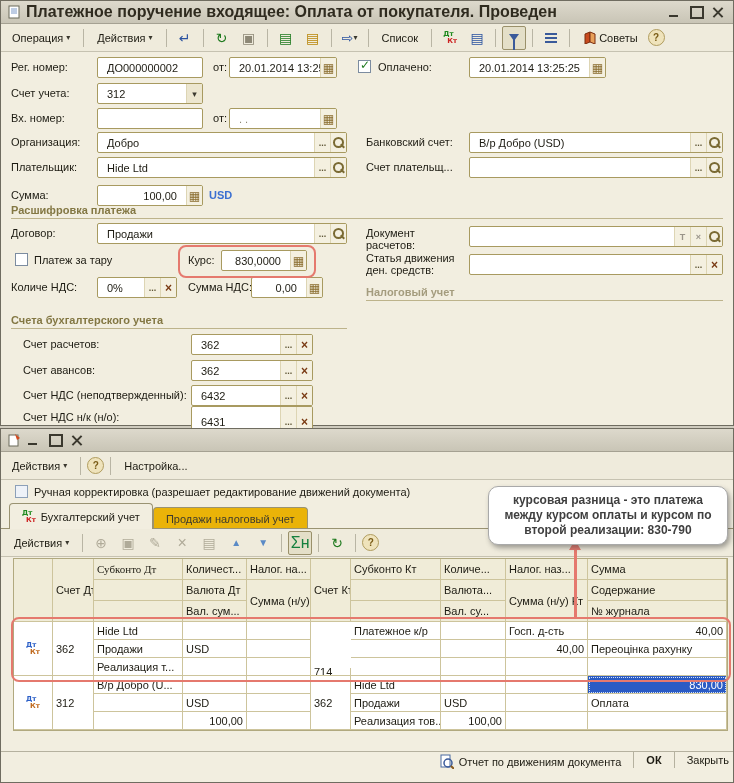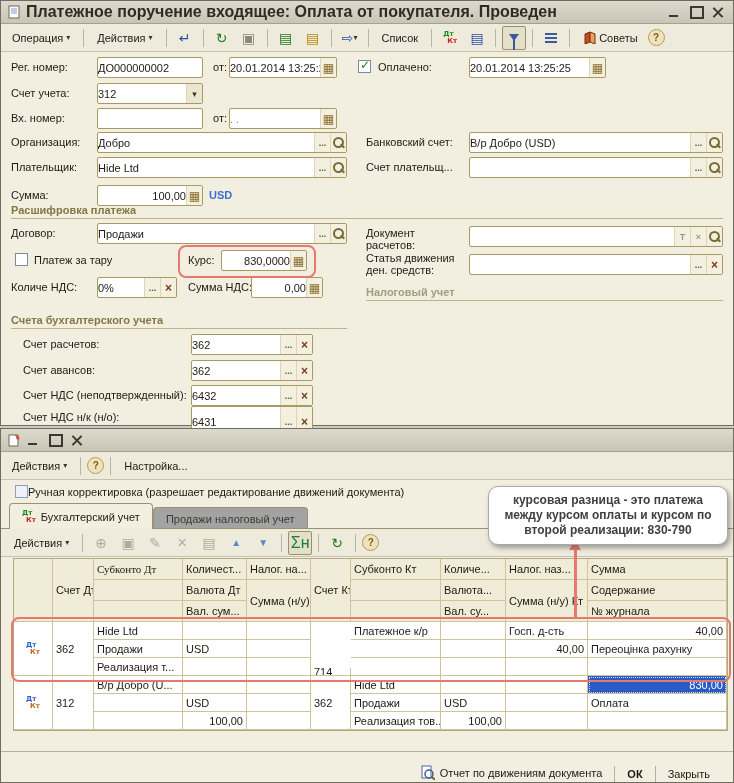--- a/index.html
+++ b/index.html
@@ -24,64 +24,64 @@
         border:1px solid transparent;border-radius:2px;font-size:14px}
   .ibtn.pressed{background:#e4dfc8;border-color:#9a906a}
   .sep{width:1px;height:18px;background:#b9b5a4;margin:0 3px}
   .caret{font-size:8px;color:#3a382e}
   .dis{color:#b0ab99 !important}
   .blue{color:#2a52a0}.green{color:#1e7a1e}.gold{color:#b8860b}.gray{color:#8d8876}
   
   .lbl{position:absolute;white-space:nowrap}
   .fld{position:absolute;height:21px;background:#fff;border:1px solid #a89a60;border-radius:2px;
        display:flex;align-items:center;box-sizing:border-box;overflow:hidden}
-  .fval{flex:1;padding:0 0;white-space:nowrap;overflow:hidden}
+  .fval{flex:1;padding:0 9px;white-space:nowrap;overflow:hidden}
   .fval.r{text-align:right}
   .ph{color:#8d8876}
   .fbtn{width:15px;align-self:stretch;display:flex;align-items:center;justify-content:center;
         border-left:1px solid #ddd5b4;background:#f4f0e0;cursor:pointer;font-size:9px;color:#5f5636;font-weight:bold}
   .fbtn.cal{font-size:12px;color:#8a6d2f}
   .fbtn.clr{font-size:12px;color:#7a3b14}
   .fbtn.drop{font-size:9px;color:#3a382e;background:#ece6cf}
   .fbtn.tg{color:#9a958a}
   .mag{position:relative;width:13px;height:13px;display:inline-block}
   .mag::before{content:"";position:absolute;left:1px;top:1px;width:7px;height:7px;border:2px solid #7a6a33;border-radius:50%}
   .mag::after{content:"";position:absolute;left:8px;top:9px;width:5px;height:2px;background:#7a6a33;transform:rotate(45deg)}
   .cb{width:13px;height:13px;background:#fff;border:1px solid #7c8ca0;display:inline-block;position:relative;
       box-sizing:border-box;cursor:pointer}
   .cb .ck{position:absolute;left:1px;top:-3px;color:#1e7a1e;font-weight:bold;font-size:12px}
   .sect{position:absolute;font-weight:bold;color:#837743;border-bottom:1px solid #bdb38b;padding-bottom:2px}
   .sect.dim{color:#a49c7e}
   .usd{position:absolute;color:#3b6fd1;font-weight:bold}
   
-  .chkrow{position:absolute;left:14px;top:56px;display:flex;align-items:center;}
+  .chkrow{position:absolute;left:14px;top:56px;display:flex;align-items:center;gap:6px}
   .tabs{position:absolute;left:8px;top:75px;display:flex;align-items:flex-end;height:25px}
   .tab{height:24px;display:flex;align-items:center;gap:5px;padding:0 12px;border:1px solid #9a9372;
        border-bottom:none;border-radius:4px 4px 0 0;cursor:pointer}
   .tab.active{background:#f2eee0;position:relative;z-index:2;height:25px}
-  .tab.inactive{background:#a3a3a3;height:21px;color:#3c3a2e}
+  .tab.inactive{background:#eab308;height:21px;color:#3c3a2e}
   .tabline{position:absolute;left:0;top:99px;width:732px;border-bottom:1px solid #9a9372}
   .tbl-toolbar{position:absolute;left:0;top:100px;width:732px;height:28px;background:#efebdc;
                border-bottom:1px solid #c6c2b1;display:flex;align-items:center;padding:0 6px;gap:3px;box-sizing:border-box}
   .dtkt{display:inline-flex;flex-direction:column;font-size:7px;font-weight:bold;line-height:7px;
         font-family:"DejaVu Sans",sans-serif}
   .dtkt .d{color:#2b5fc7}.dtkt .k{color:#c06a1e;margin-left:4px}
   .dtkt.gr .d{color:#1e8a1e}.dtkt.gr .k{color:#cc2222}
   #posting-table{position:absolute;left:12px;top:129px;width:715px;display:grid;
                  grid-template-columns:39px 41px 89px 64px 64px 40px 90px 65px 82px auto;
                  grid-template-rows:repeat(3,21px) repeat(6,18px);
                  border:1px solid #b1a97f;box-sizing:border-box;background:#fff}
   .tc{border-right:1px solid #cdc49c;border-bottom:1px solid #cdc49c;padding:0 3px;display:flex;
       align-items:center;white-space:nowrap;overflow:hidden;box-sizing:border-box}
   .tc.h{background:#f0ecd8}
   .tc.r{justify-content:flex-end}
   .tc.sel{background:#2a5bc4;color:#fff;outline:1px dotted #cfe0ff;outline-offset:-2px}
   .tc.ic{justify-content:center}
   .footer{position:absolute;left:0;top:322px;width:732px;height:31px;border-top:1px solid #b5b19f;
-          display:flex;align-items:flex-end;justify-content:flex-end;padding:0 19px;gap:8px;box-sizing:border-box}
+          display:flex;align-items:flex-start;justify-content:flex-end;padding:0 0;gap:8px;box-sizing:border-box}
   .fbar-btn{display:flex;align-items:center;gap:5px;cursor:pointer;padding:2px 4px}
   .vline{width:1px;height:16px;background:#b5b19f}
   
   .red-outline{position:absolute;border:2px solid #e5796e;border-radius:8px;pointer-events:none;z-index:8}
   .tooltip{position:absolute;left:488px;top:486px;width:226px;background:#fff;border:1px solid #a9a9a9;
            border-radius:10px;box-shadow:2px 3px 5px rgba(60,60,60,.45);z-index:10;padding:6px 6px;
            text-align:center;font-weight:bold;color:#3f3f3f;font-size:12px;line-height:15px}
   .red-arrow{position:absolute;left:574px;top:549px;width:3px;height:70px;background:#e5796e;z-index:9}
   .red-arrow::before{content:"";position:absolute;left:-5px;top:-9px;border-left:6px solid transparent;
                      border-right:6px solid transparent;border-bottom:10px solid #e5796e}

